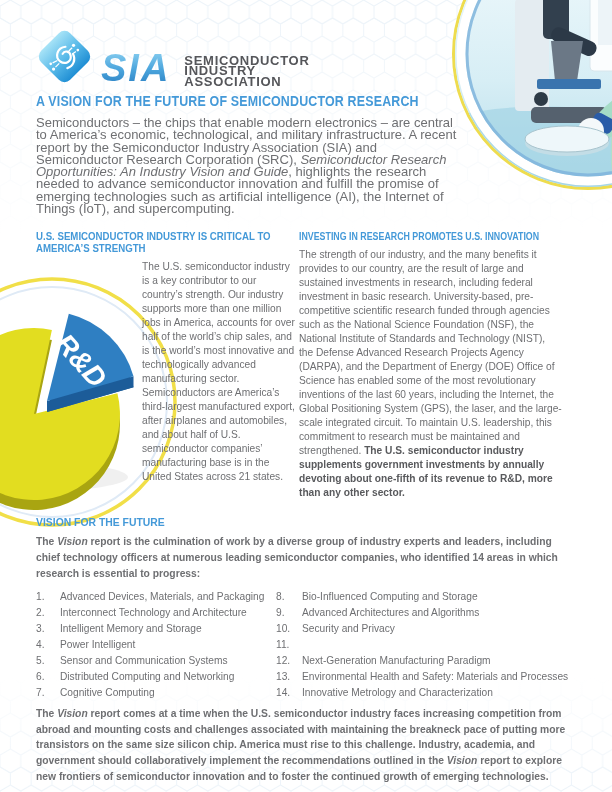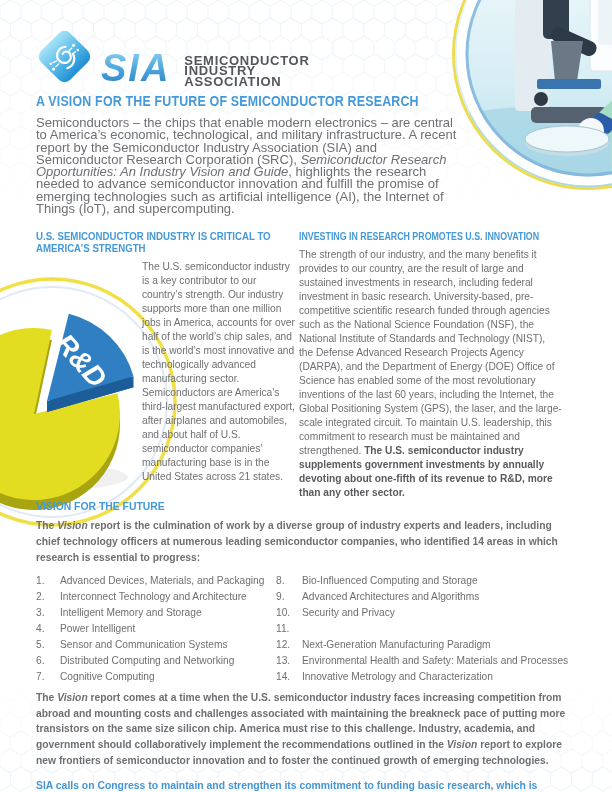--- a/index.html
+++ b/index.html
@@ -53,21 +53,21 @@
   h2.squeeze-left{width:272px;transform:scaleX(.93);}
   h2.squeeze-right{white-space:nowrap;transform:scaleX(.85);}
   .col p{margin:0;font-size:10.2px;line-height:14px;color:#6e6f72;}
   .pie-float{
     float:left;width:142px;height:230px;margin-left:-36px;margin-top:24px;
     shape-outside:circle(128px at 52px 129px);shape-margin:7px;
   }
   
   .pie{position:absolute;left:-78px;top:272px;z-index:1;}
 
-  .vision{}
+  .vision{margin-top:16px;}
   .vision p{margin:3px 0 0 0;font-size:10.3px;line-height:15.6px;color:#6e6f72;width:540px;font-weight:bold;}
   .list-cols{display:flex;margin:8px 0 2px 0;}
   .lcol1{width:240px;}
   .lcol2{flex:1;}
   .li{display:flex;font-size:10.2px;line-height:16px;color:#6e6f72;white-space:nowrap;}
   .li .num{width:24px;flex:0 0 24px;}
   .lcol2 .li .num{width:26px;flex:0 0 26px;}
   .closing{margin-top:5px !important;}
   .cta{
     margin:10px 0 0 0;width:540px;font-size:10.4px;line-height:16px;

